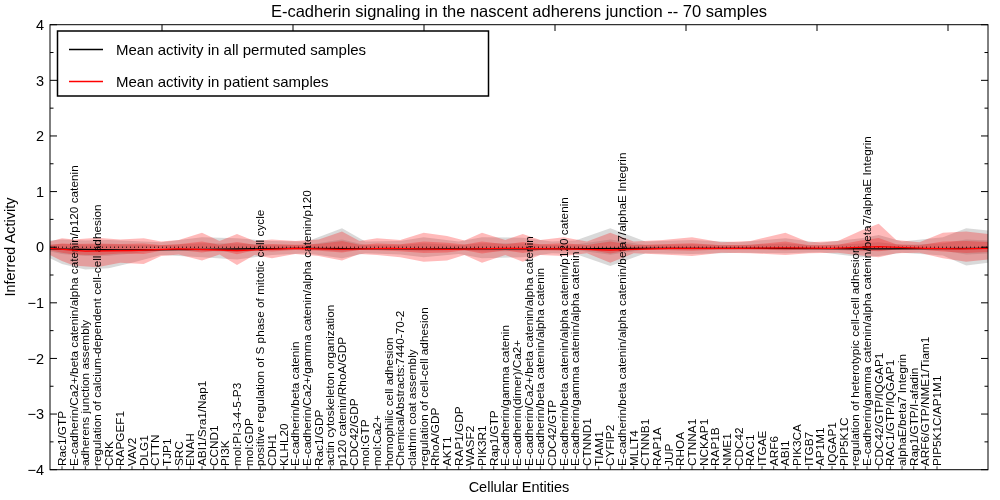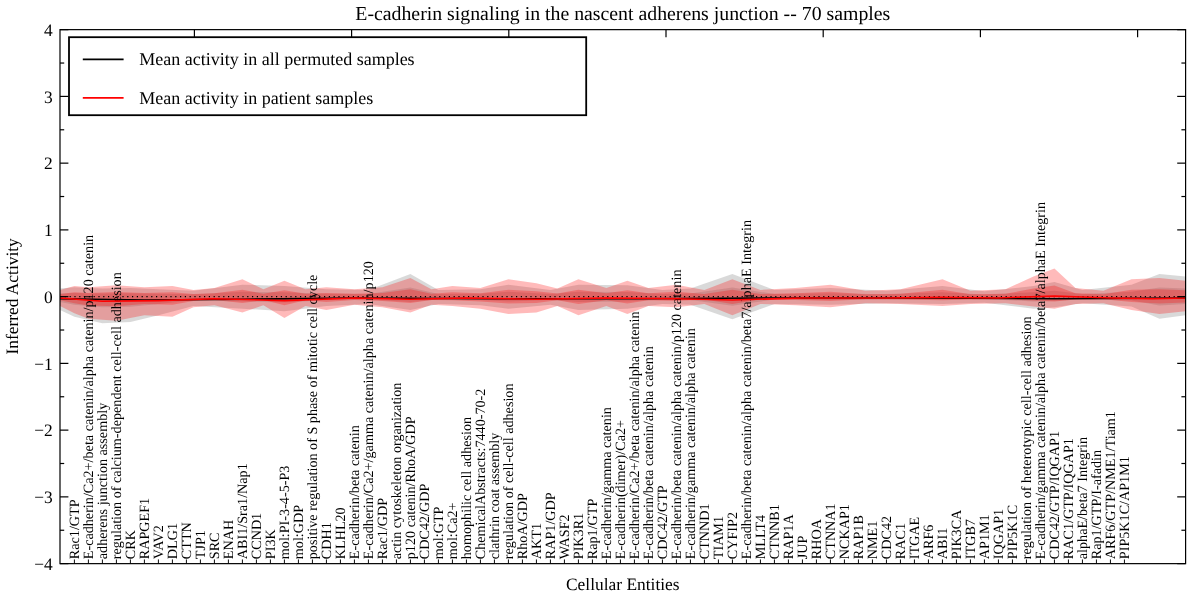--- a/index.html
+++ b/index.html
@@ -1,17 +1,17 @@
 <!DOCTYPE html>
 <html><head>
 <meta charset="utf-8">
 <style>
   html,body{margin:0;padding:0;background:#fff;}
   .figure{position:relative;width:1000px;height:500px;background:#ffffff;
-          font-family:Liberation Serif, serif;}
+          font-family:Liberation Sans, sans-serif;}
   svg{display:block;}
   text{fill:#000;}
 </style>
 </head>
 <body>
 
 <div class="figure">
   <svg id="plot" width="1000" height="500" viewBox="0 0 1000 500">
 
     <text x="519" y="17" font-size="16.5" text-anchor="middle">E-cadherin signaling in the nascent adherens junction -- 70 samples</text>

